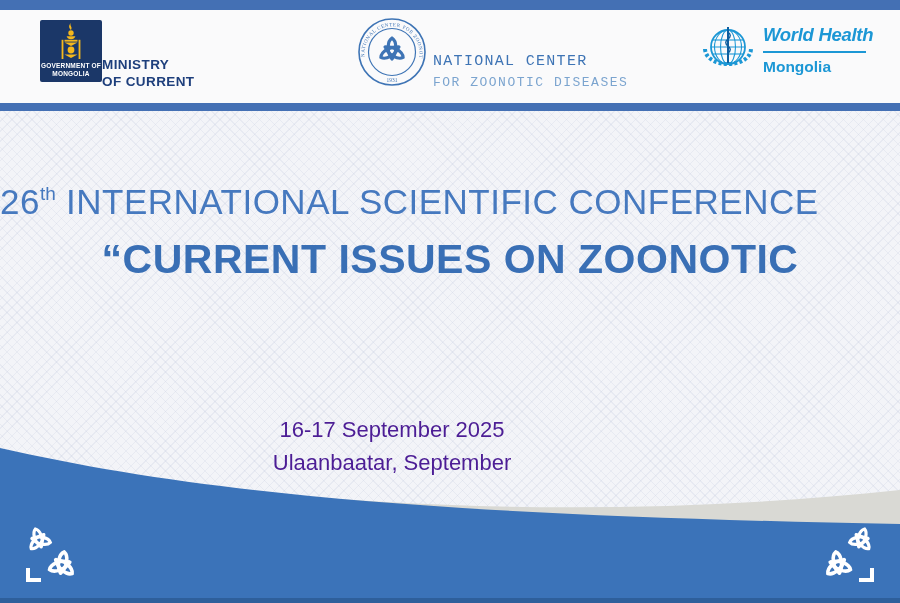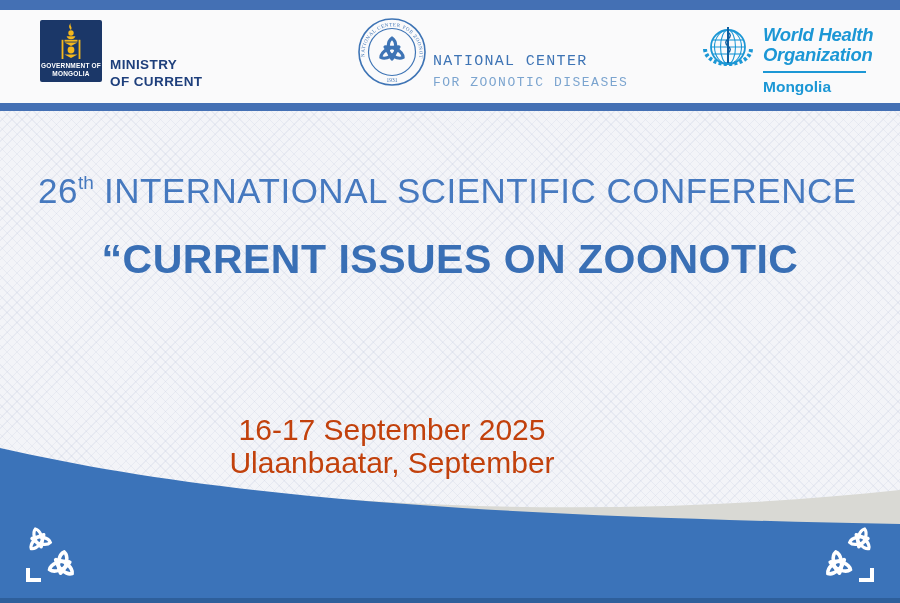--- a/index.html
+++ b/index.html
@@ -13,21 +13,21 @@
   #header-band { left:0; top:10px; width:900px; height:93px; background:#FAFAFB; }
   #divider-bar { left:0; top:103px; width:900px; height:8px; background:#4470B4; }
 
   
   #gov-square { left:40px; top:20px; width:62px; height:62px; background:#1B3768;
     border-radius:2px; display:flex; flex-direction:column; align-items:center;
     justify-content:flex-end; padding-bottom:4px; }
   #gov-square svg { position:absolute; top:3px; left:50%; transform:translateX(-50%); }
   .gov-sq-text { color:#FFFFFF; font-size:6.5px; font-weight:bold; line-height:8px;
     letter-spacing:.2px; text-align:center; white-space:nowrap; }
-  #ministry-name { left:110px; top:56px; color:#1E3F7C; font-weight:bold;
+  #ministry-name { left:102px; top:56px; color:#1E3F7C; font-weight:bold;
     font-size:13.5px; line-height:17px; letter-spacing:.4px; }
 
   
   #nczd-seal { left:357px; top:17px; }
   #nczd-name { left:433px; top:53px; font-family:Liberation Mono, monospace; }
   #nczd-name .l1 { color:#3E74B5; font-size:15px; letter-spacing:1.3px; white-space:nowrap; }
   #nczd-name .l2 { color:#7BA4CF; font-size:13px; letter-spacing:1.5px; margin-top:5px; white-space:nowrap; }
 
   
   #who-emblem { left:697px; top:21px; }
@@ -36,29 +36,29 @@
     letter-spacing:-0.3px; white-space:nowrap;font-style:italic; }
   #who-divider { width:103px; height:0; border-top:2px solid #1C97D5; margin-top:6px; }
   #who-country { color:#1C97D5; font-weight:bold; font-size:15.5px; margin-top:5px; }
 
   
   #content { left:0; top:111px; width:900px; height:492px; background-color:#F3F4F8;
     background-image:
       repeating-linear-gradient(45deg,  rgba(190,198,220,0.22) 0 1px, transparent 1px 7px),
       repeating-linear-gradient(135deg, rgba(190,198,220,0.22) 0 1px, transparent 1px 7px); }
 
-  #conference-heading { left:0; top:171px; width:756px; text-align:center;
-    color:#4679BF; font-size:35px; font-weight:400; letter-spacing:.5px; white-space:pre;margin-left:38px; }
+  #conference-heading { left:0; top:182px; width:756px; text-align:center;
+    color:#4679BF; font-size:35px; font-weight:400; letter-spacing:.5px; white-space:pre; }
   #conference-heading sup { font-size:19px; vertical-align:14px; letter-spacing:0; }
 
   #conference-title { left:0; top:231px; width:900px; text-align:center;
     color:#396FB5; font-size:41px; font-weight:bold; line-height:56px; letter-spacing:.5px; }
 
   #event-when { left:0; top:413px; width:784px; text-align:center;
-    color:#c2410c; font-size:30px; line-height:33px; }
+    color:#4c1d95; font-size:22px; line-height:33px; }
 
   
   #wave { left:0; top:440px; width:900px; height:163px; }
   .knot-group { position:absolute; top:521px; }
   #knot-left  { left:22px; }
   #knot-right { left:812px; transform:scaleX(-1); }
 </style>
 </head>
 <body>
 
@@ -125,21 +125,20 @@
     <line x1="15" y1="33" x2="47" y2="33" stroke-width="1.1"></line>
     <path d="M8,28 C9,48 53,48 54,28" stroke-width="4" stroke-dasharray="3,2.2"></path>
   </g>
   <g fill="none" stroke="#0E5FA0">
     <line x1="31" y1="6" x2="31" y2="42" stroke-width="2"></line>
     <path d="M31,11 q4.5,3.5 0,7 q-4.5,3.5 0,7 q4.5,3.5 0,7" stroke-width="1.4"></path>
   </g>
 </svg>
 <div id="who-text" class="abs">
   <div class="wm">World Health</div>
-  <div class="wm">Organization</div>
   <div id="who-divider"></div>
   <div id="who-country">Mongolia</div>
 </div>
 
 <div id="conference-heading" class="abs"><span>26</span><sup>th</sup><span> INTERNATIONAL SCIENTIFIC CONFERENCE</span></div>
 
 <div id="conference-title" class="abs">
   <div>“CURRENT ISSUES ON ZOONOTIC</div>
 </div>
 

